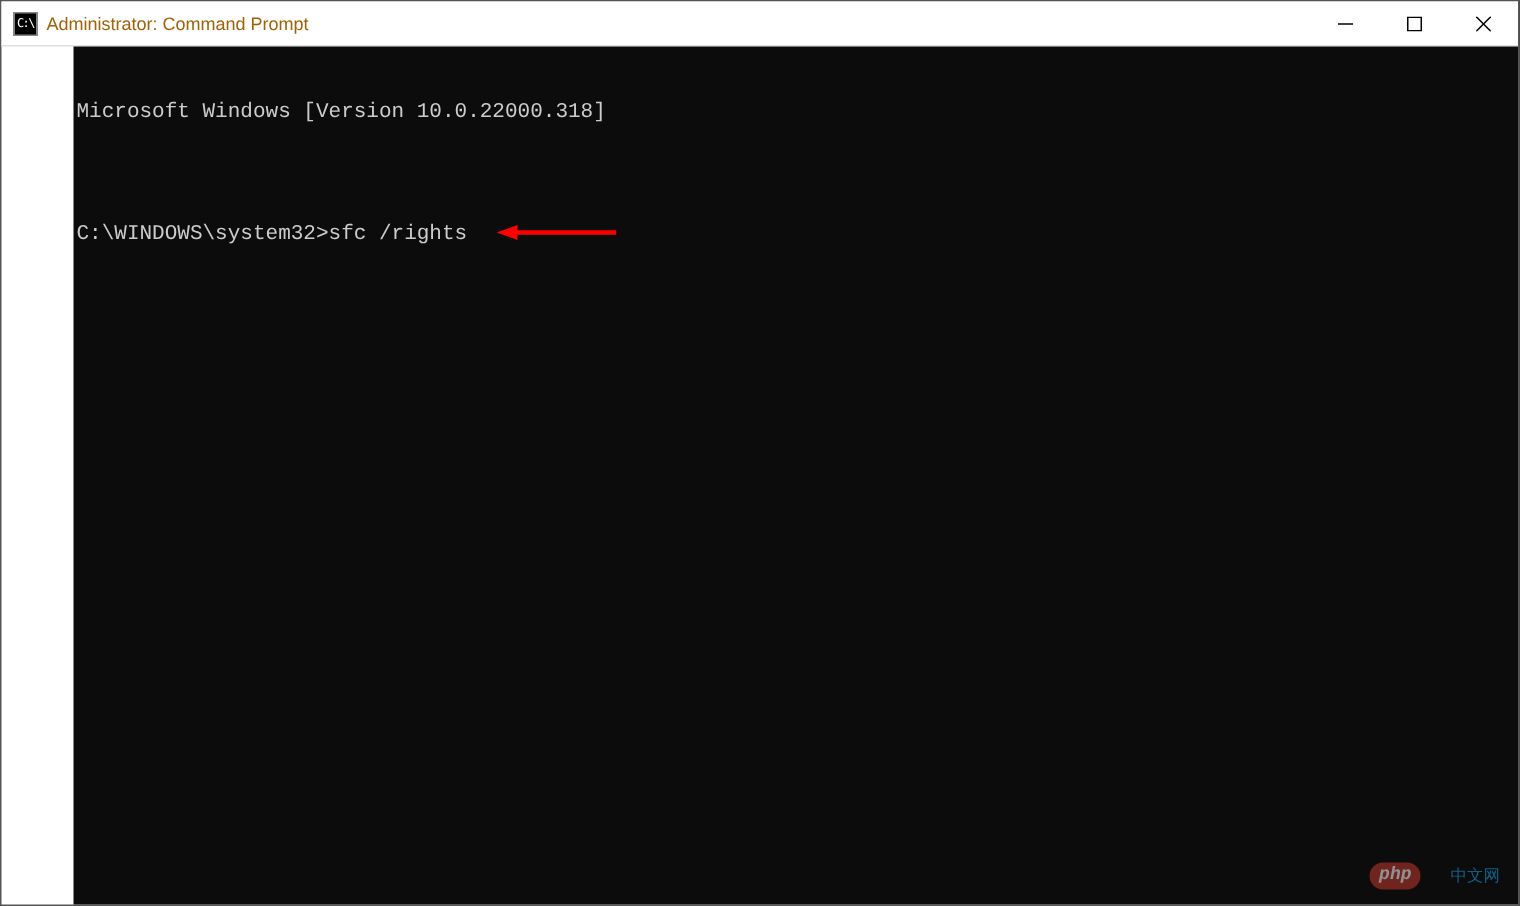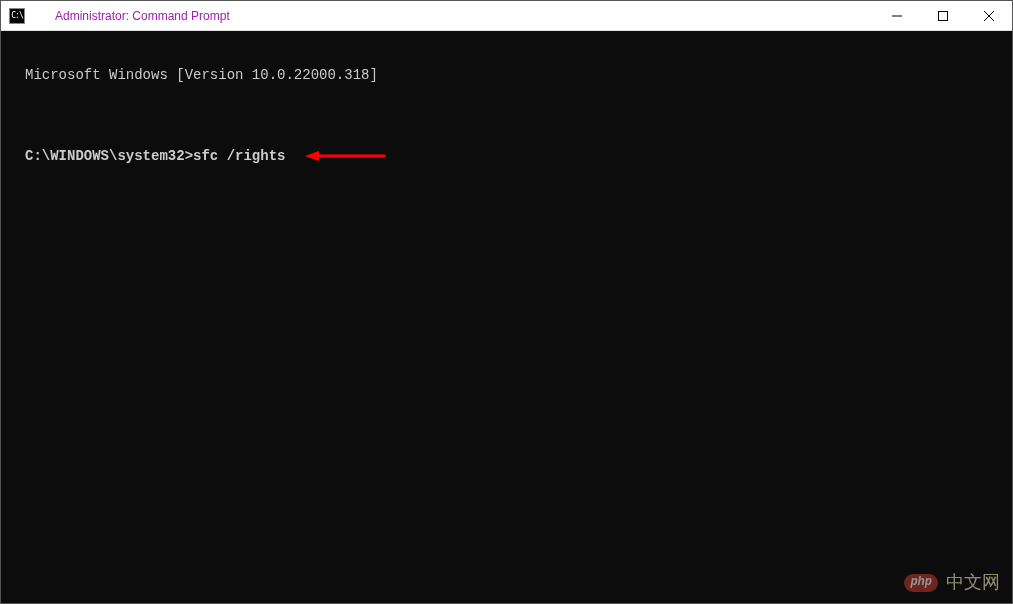--- a/index.html
+++ b/index.html
@@ -45,22 +45,21 @@
       align-items: center;
       justify-content: center;
       font-size: 8px;
       color: #fff;
       font-family: "Consolas", monospace;
       letter-spacing: -1px;
       border: 1px solid #888;
     }
     .title-text {
       font-size: 12px;
-      color: #a21caf;
-      margin-left: 24px;
+      color: #a16207;
     }
     .window-controls {
       display: flex;
       height: 100%;
     }
     .win-btn {
       width: 46px;
       height: 100%;
       display: flex;
       align-items: center;
@@ -73,59 +72,59 @@
       width: 10px;
       height: 10px;
     }
     .terminal {
       flex: 1;
       background: #0c0c0c;
       color: #cccccc;
       font-family: "Consolas", "Courier New", monospace;
       font-size: 14px;
       line-height: 1.15;
-      padding: 4px 24px;
+      padding: 4px 2px;
       white-space: pre;
       position: relative;
       overflow: hidden;
+      margin-left: 48px;
     }
     .terminal-line {
       white-space: pre;
     }
     .prompt-line {
       display: flex;
-      align-items: center;
-      font-weight: bold;
+      align-items: flex-start;
     }
     .annotation-arrow {
       margin-left: 20px;
       display: inline-flex;
       align-items: center;
     }
     .watermark {
       position: absolute;
       right: 12px;
       bottom: 10px;
       display: flex;
       align-items: center;
-      gap: 8px;
+      gap: 20px;
       opacity: 0.55;
     }
     .watermark-badge {
       background: #c0392b;
       color: #fff;
       font-style: italic;
       font-weight: bold;
       font-size: 12px;
       padding: 2px 6px;
       border-radius: 10px;
     }
     .watermark-text {
-      color: #fef9c3;
-      font-size: 18px;
+      color: #0ea5e9;
+      font-size: 11px;
       font-family: "Microsoft YaHei", sans-serif;
     }
   </style>
 </head>
 <body>
 
 <div class="window">
   <div class="titlebar">
     <div class="titlebar-left">
       <div class="app-icon">C:\</div>

